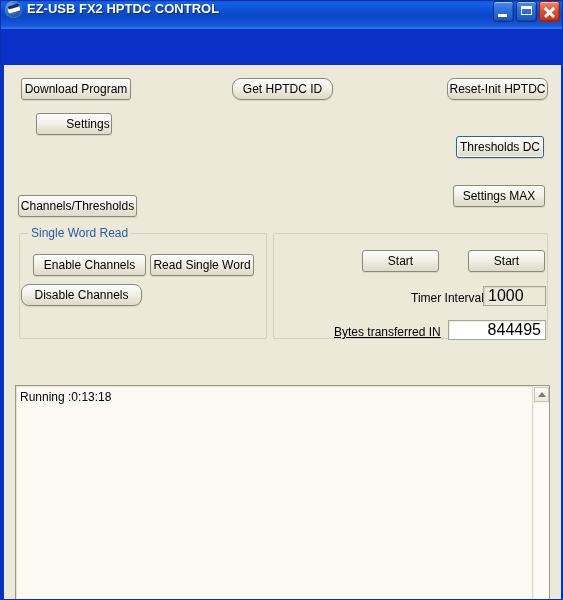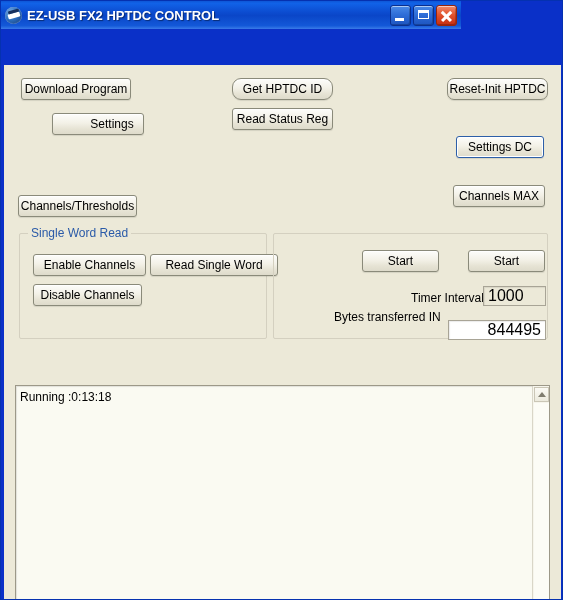--- a/index.html
+++ b/index.html
@@ -20,27 +20,27 @@
     box-sizing: border-box;
     background: #0A30C8;
     border: 1px solid #0531B0;
     overflow: hidden;
   }
 
   
   .titlebar {
     position: absolute;
     left: 0; top: 0;
-    width: 460px;
+    width: 563px;
     height: 28px;
     background: linear-gradient(to bottom,
         #0E56D6 0%, #1163E8 8%, #0C4CD0 40%,
         #0A46C8 52%, #1358D8 88%, #3A7CE8 100%);
     display: flex;
-    align-items: center;
+    align-items: flex-start;
     padding: 0 2px 0 4px;
     box-sizing: border-box;
   }
   .title-icon {
     width: 17px;
     height: 17px;
     border-radius: 50%;
     background: radial-gradient(circle at 35% 32%, #7fb4e8 0%, #2c6fc0 45%, #14356e 100%);
     position: relative;
     flex: 0 0 auto;
@@ -283,55 +283,54 @@
         <span class="x1"></span>
           <span class="x2"></span>
       </div>
     </div>
   </div>
 
   <div class="client">
 
     <button class="btn" style="left:17px; top:13px; width:110px; height:22px;">Download Program</button>
 
-    <button class="btn" style="left:48px; top:48px; width:92px; height:22px;padding-left:28px;">Settings</button>
+    <button class="btn" style="left:32px; top:48px; width:76px; height:22px;padding-left:28px;">Settings</button>
 
     <button class="btn" style="left:228px; top:13px; width:101px; height:22px;border-radius:9px;">Get HPTDC ID</button>
 
-    <button class="btn" style="left:228px; top:43px; width:101px; height:22px;">Read Status Reg</button>
 
     <button class="btn" style="left:443px; top:13px; width:101px; height:22px;border-radius:7px;">Reset-Init HPTDC</button>
 
-    <button class="btn default" style="left:452px; top:71px; width:88px; height:22px;">Settings DC</button>
-
-    <button class="btn" style="left:449px; top:120px; width:92px; height:22px;">Channels MAX</button>
+    <button class="btn default" style="left:452px; top:71px; width:88px; height:22px;">Thresholds DC</button>
+
+    <button class="btn" style="left:449px; top:120px; width:92px; height:22px;">Settings MAX</button>
 
     <button class="btn" style="left:14px; top:130px; width:119px; height:22px;">Channels/Thresholds</button>
 
     <div class="group" style="left:15px; top:168px; width:248px; height:106px;padding-left:31px;">
       <div class="group-label">Single Word Read</div>
 
       <button class="btn" style="left:13px; top:20px; width:113px; height:22px;">Enable Channels</button>
 
-      <button class="btn" style="left:130px; top:20px; width:128px; height:22px;">Read Single Word</button>
-
-      <button class="btn" style="left:13px; top:50px; width:109px; height:22px;">Disable Channels</button>
+      <button class="btn" style="left:130px; top:20px; width:104px; height:22px;">Read Single Word</button>
+
+      <button class="btn" style="left:1px; top:50px; width:121px; height:22px;border-radius:8px;">Disable Channels</button>
     </div>
 
     <div class="group" style="left:269px; top:168px; width:275px; height:106px;">
 
       <button class="btn" style="left:88px; top:16px; width:77px; height:22px;">Start</button>
 
       <button class="btn" style="left:194px; top:16px; width:77px; height:22px;">Start</button>
 
       <div class="label" style="left:137px; top:57px;">Timer Interval</div>
 
       <div class="field beige" style="left:209px; top:52px; width:63px; height:20px;">1000</div>
 
-      <div class="label" style="left:60px; top:76px;">Bytes transferred IN</div>
+      <div class="label" style="left:60px; top:91px;text-decoration:underline;">Bytes transferred IN</div>
 
       <div class="field white" style="left:174px; top:86px; width:98px; height:20px;">844495</div>
     </div>
 
     <div class="logbox">
       <div class="log-text">Running :0:13:18</div>
 
       <div class="scrollbar">
         <div class="sb-track"></div>
         <div class="sb-btn up">

